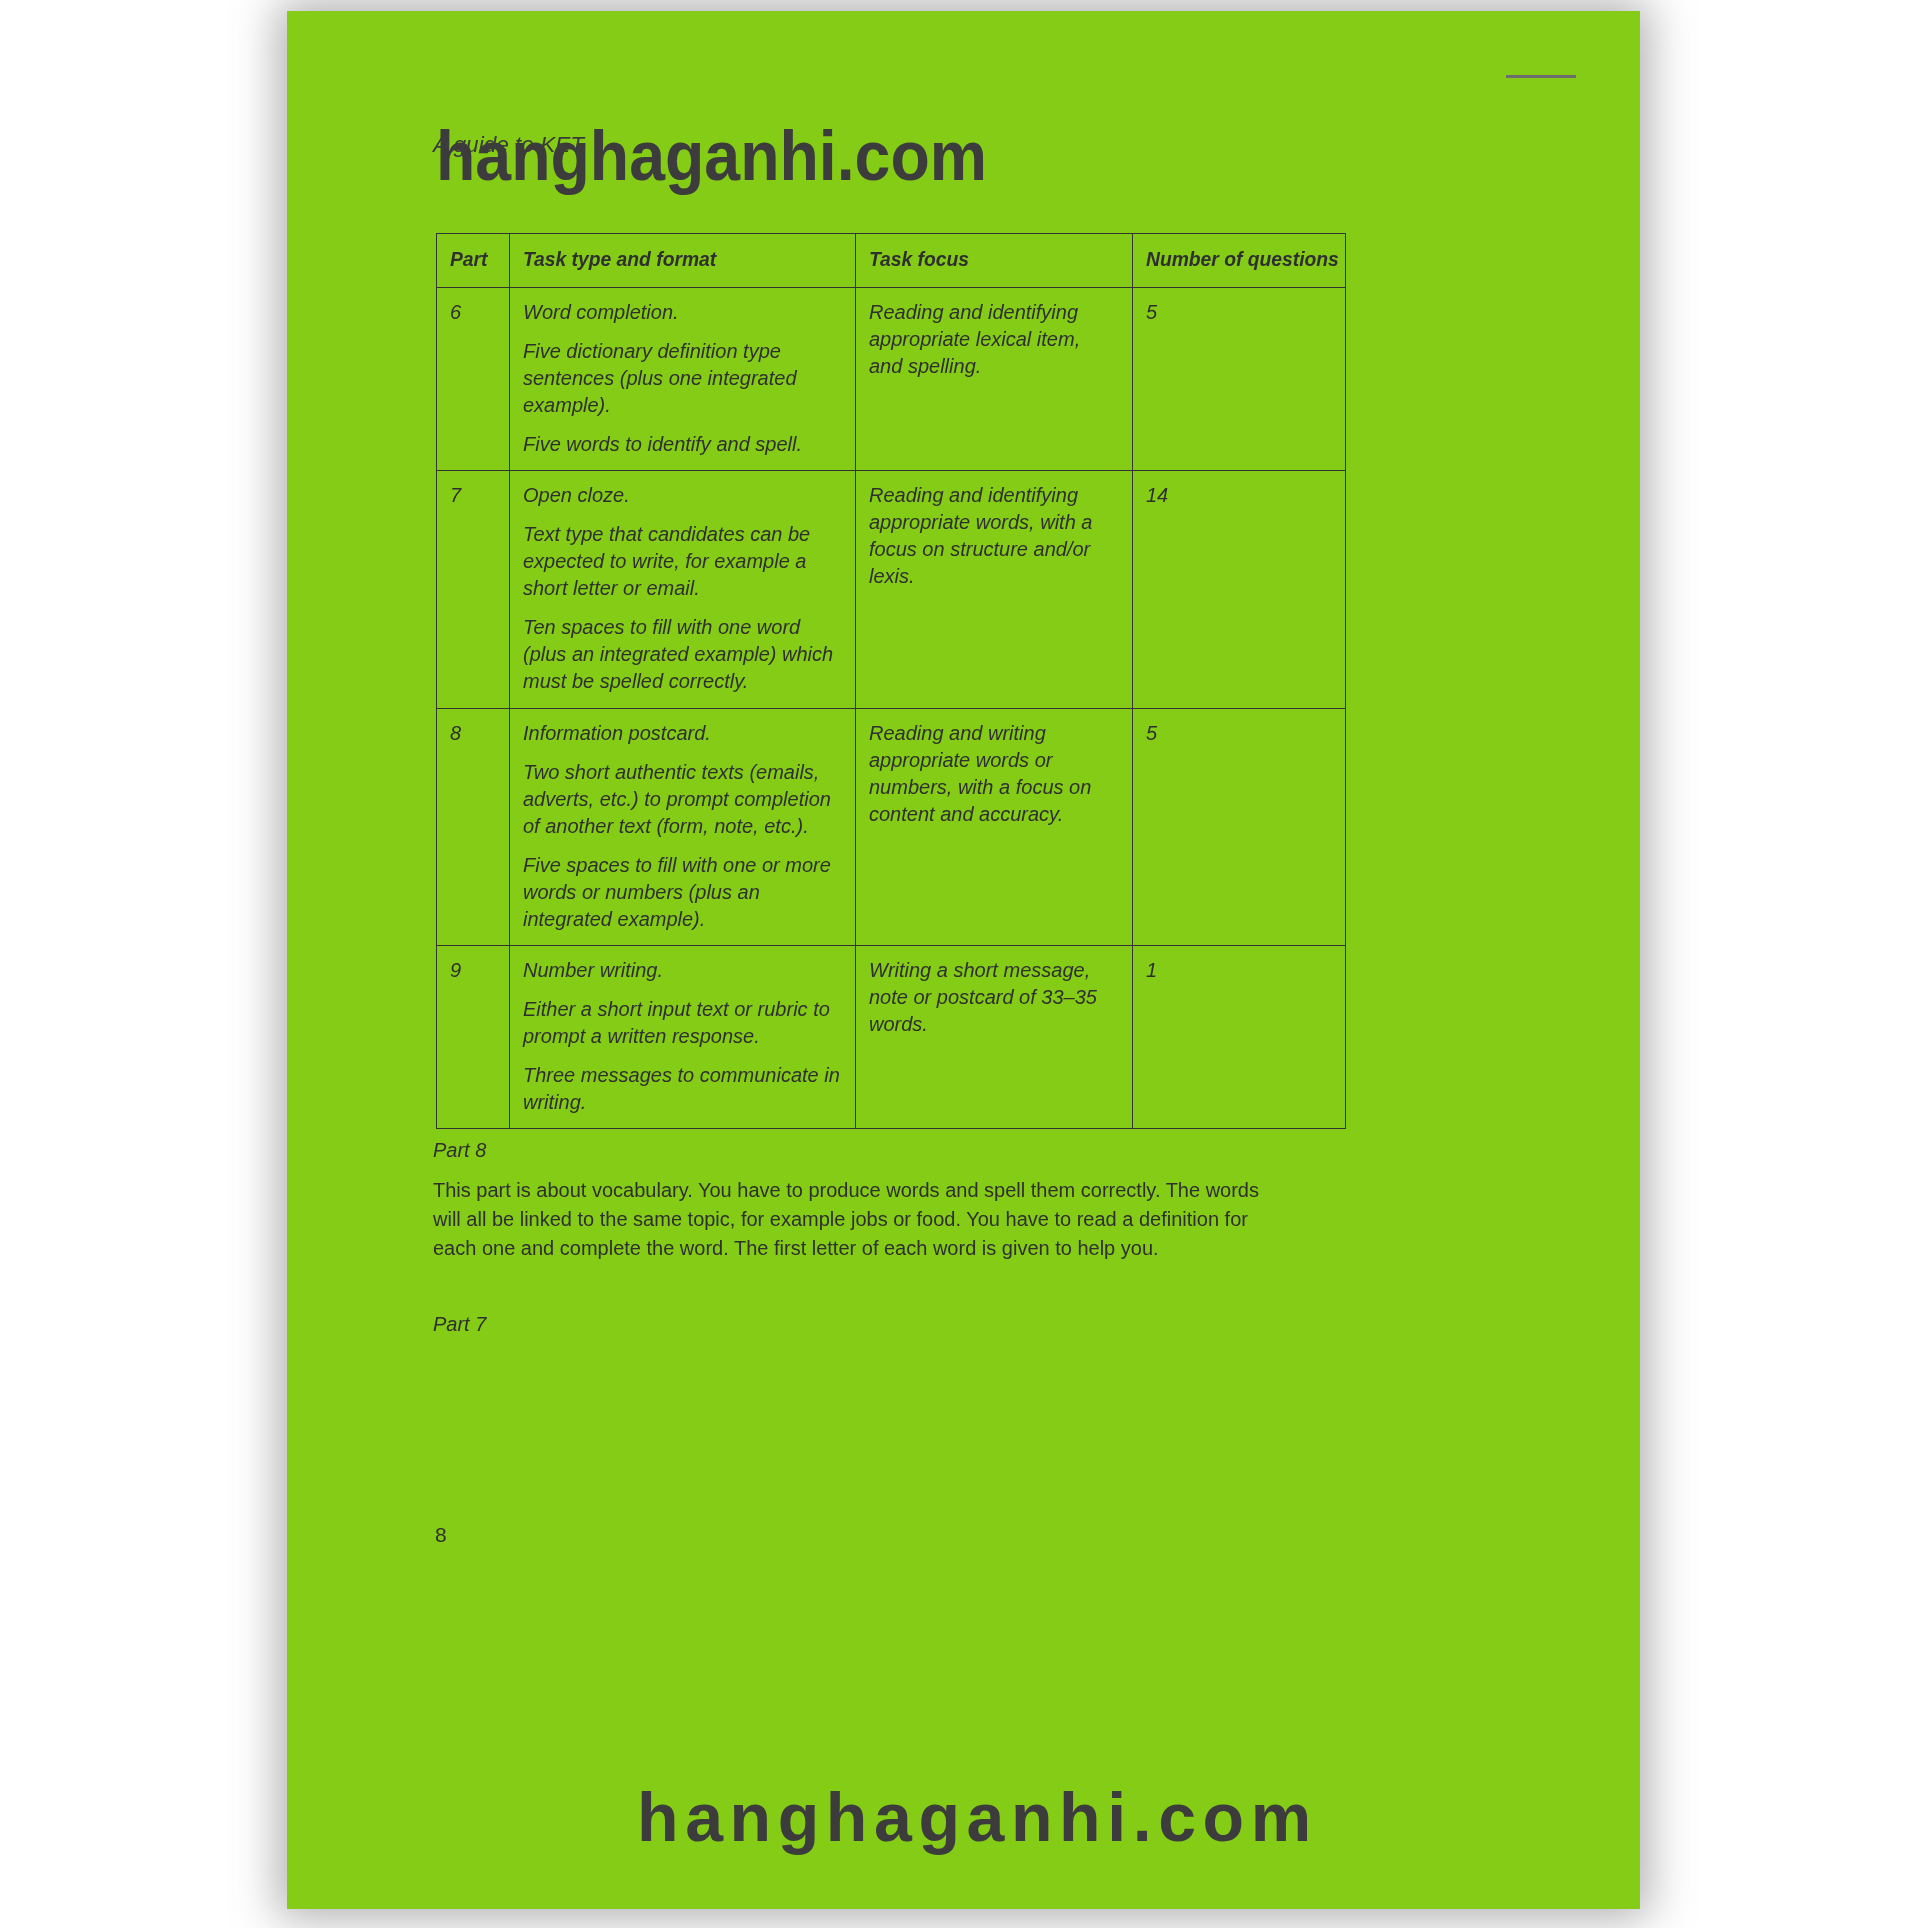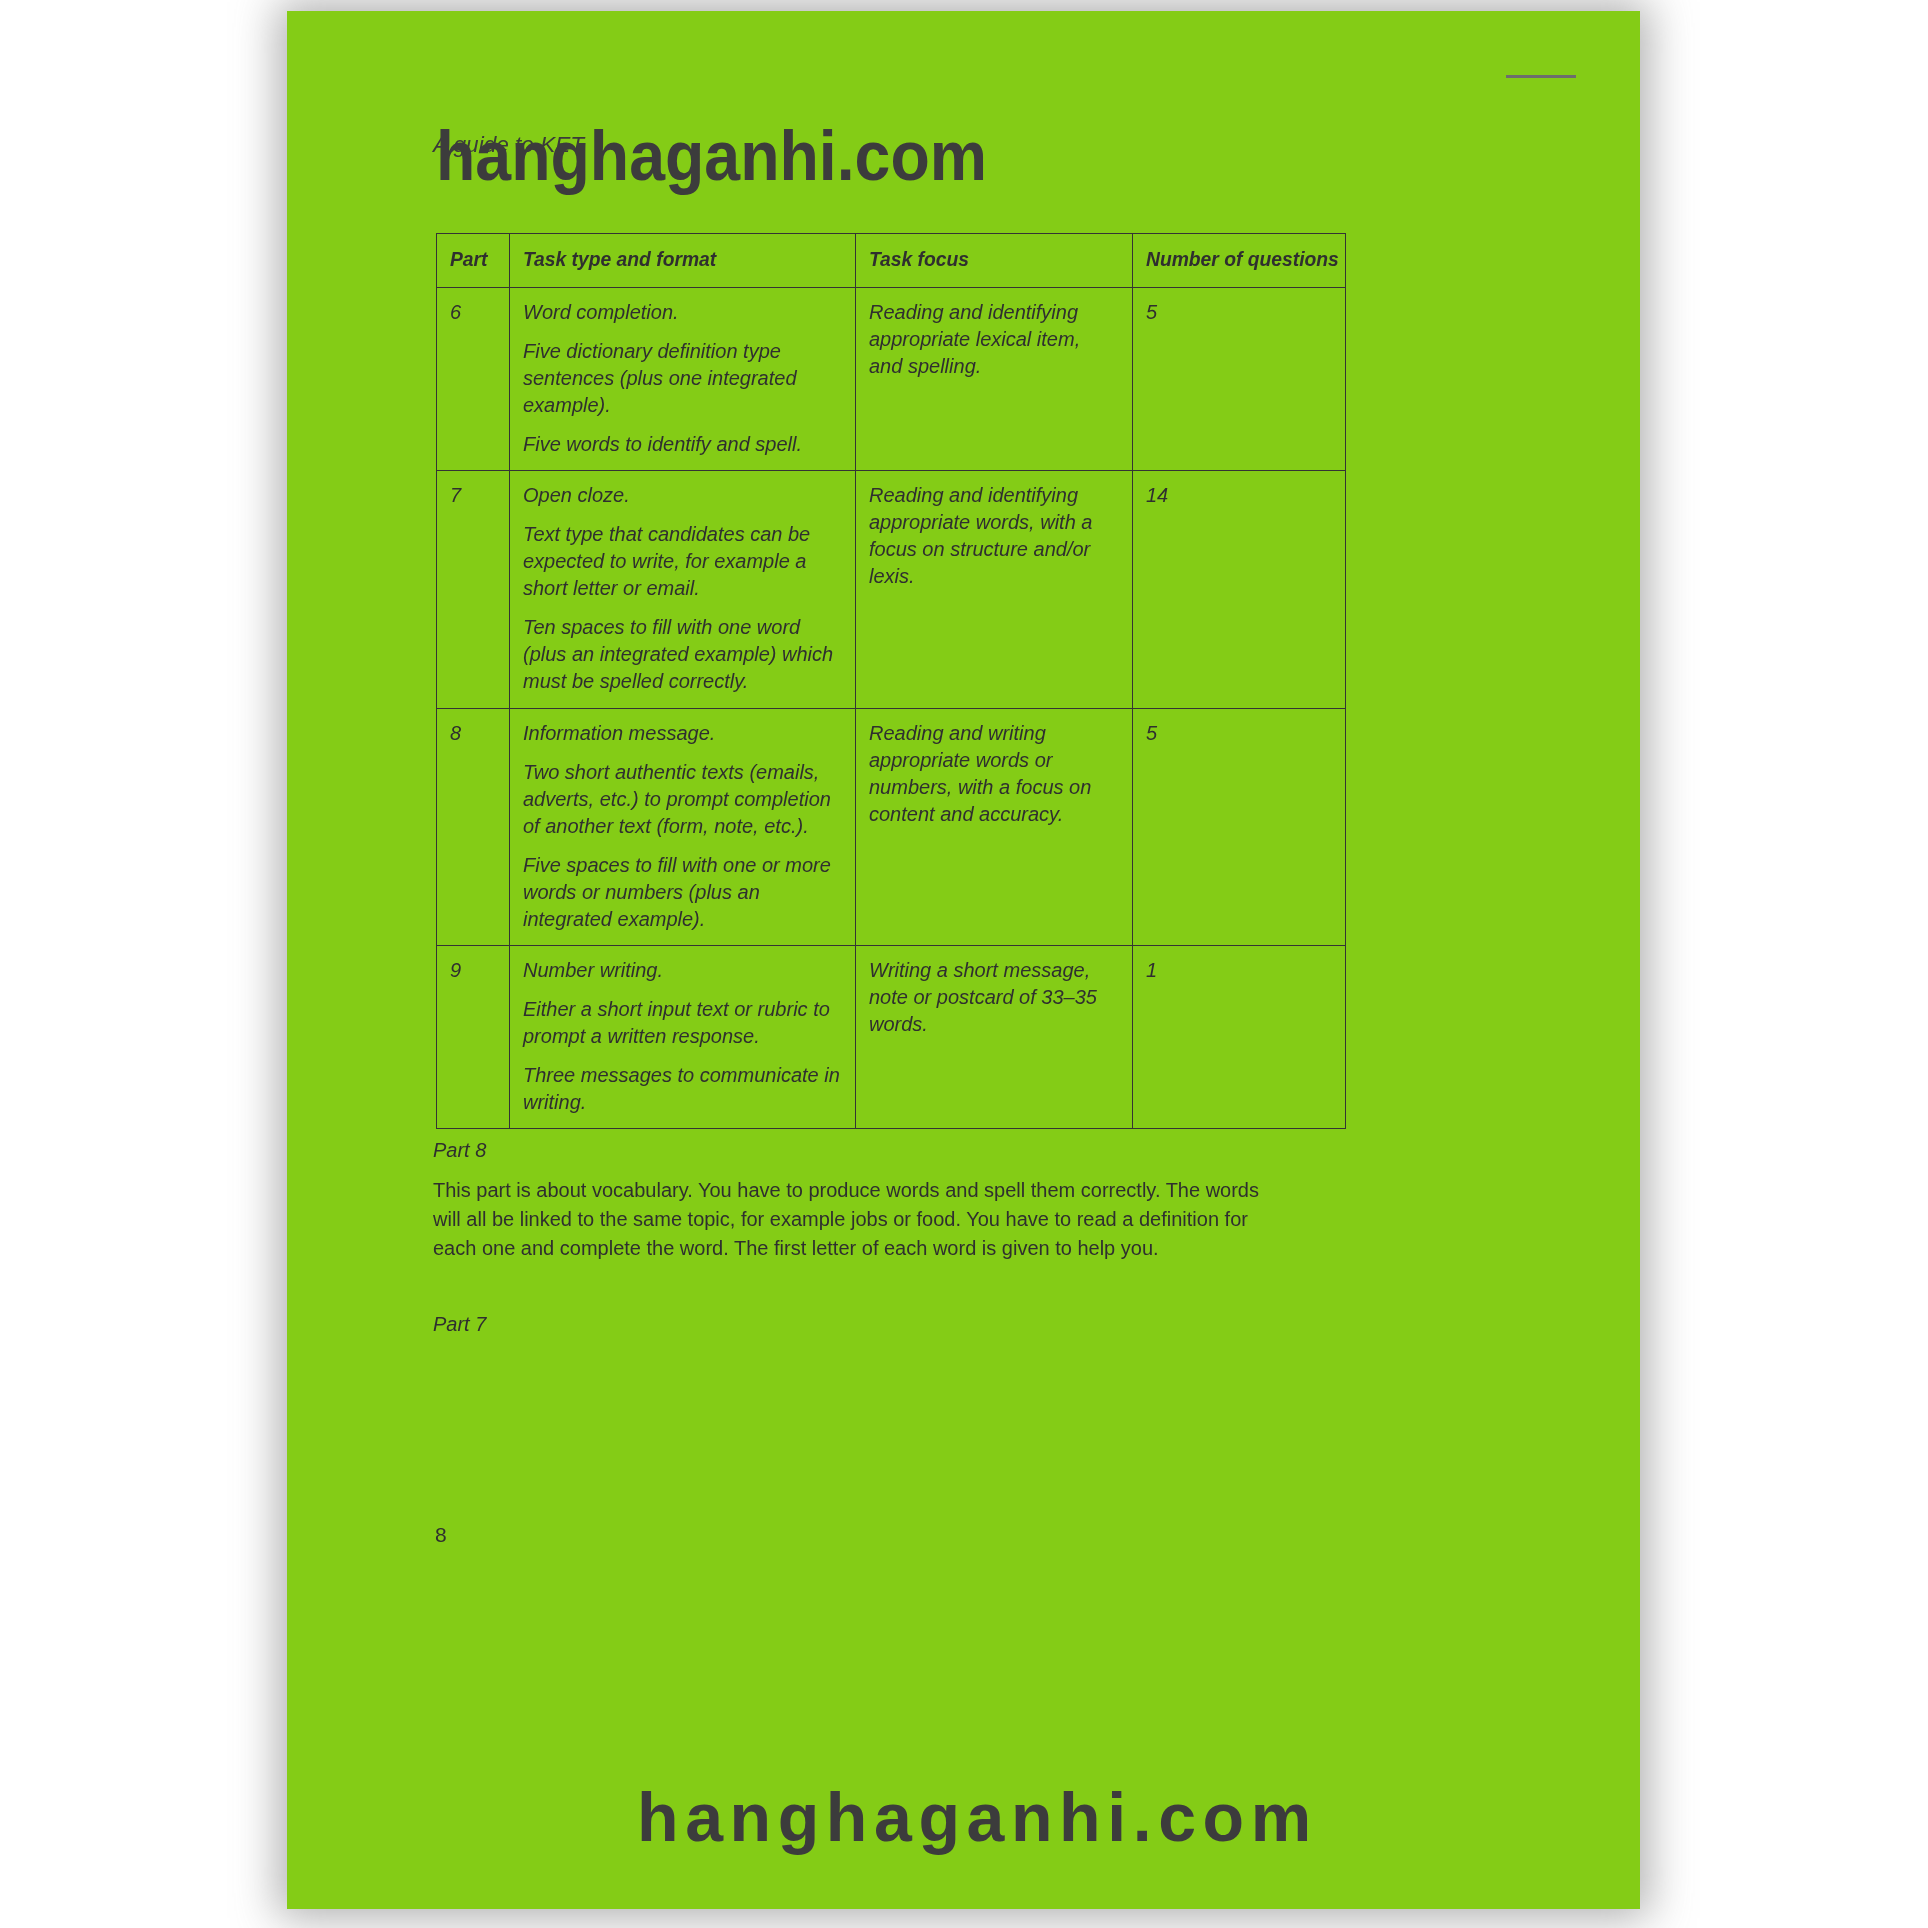--- a/index.html
+++ b/index.html
@@ -113,21 +113,21 @@
             <p>Ten spaces to fill with one word (plus an integrated example) which must be spelled correctly.</p>
           </td>
           <td>
             <p>Reading and identifying appropriate words, with a focus on structure and/or lexis.</p>
           </td>
           <td>14</td>
         </tr>
         <tr class="r8">
           <td>8</td>
           <td>
-            <p>Information message.</p>
+            <p>Information postcard.</p>
             <p>Two short authentic texts (emails, adverts, etc.) to prompt completion of another text (form, note, etc.).</p>
             <p>Five spaces to fill with one or more words or numbers (plus an integrated example).</p>
           </td>
           <td>
             <p>Reading and writing appropriate words or numbers, with a focus on content and accuracy.</p>
           </td>
           <td>5</td>
         </tr>
         <tr class="r9">
           <td>9</td>

